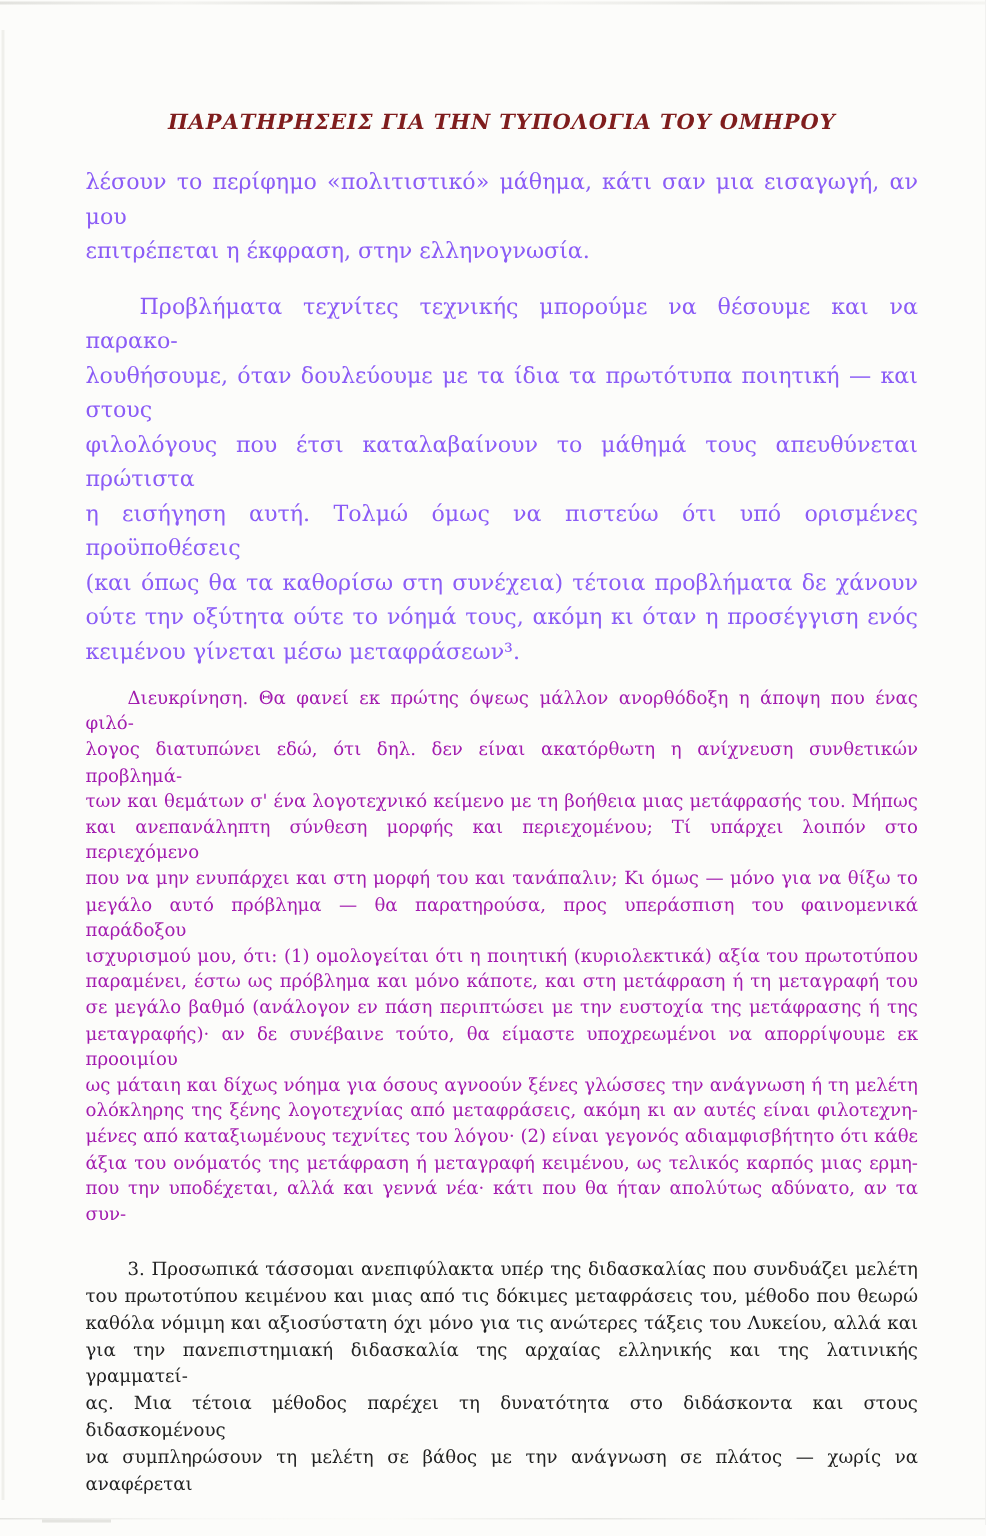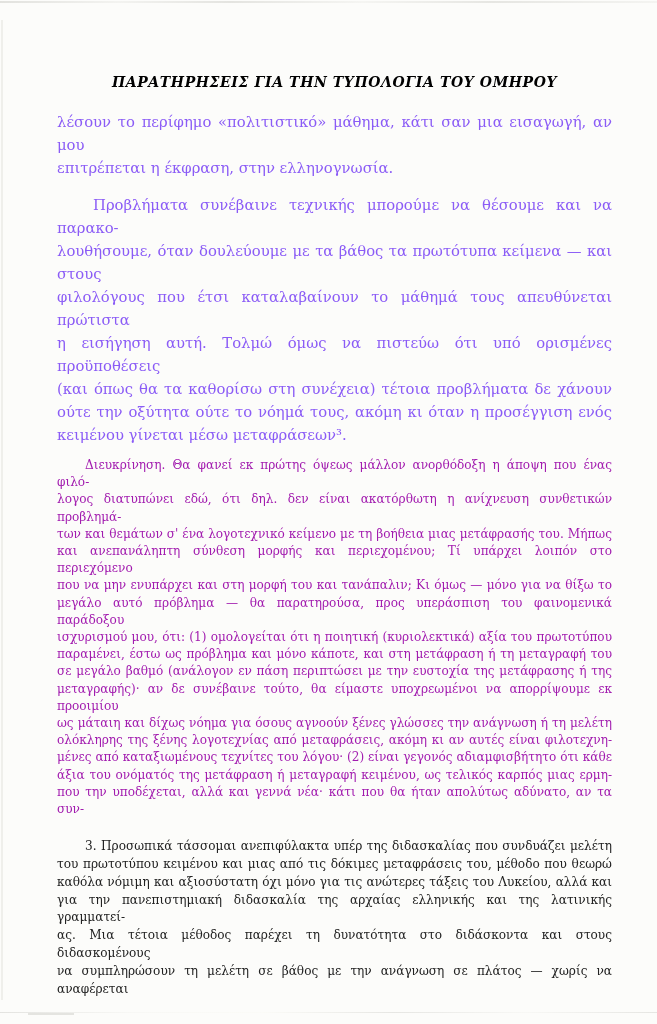--- a/index.html
+++ b/index.html
@@ -44,21 +44,21 @@
     width: 46px; height: 2px;
     background: #d3d3cf;
     opacity: 0.6;
   }
   .running-head {
     text-align: center;
     font-style: italic;
     font-weight: bold;
     font-size: 14px;
     letter-spacing: 0.6px;
-    color: #000000;
+    color: #7f1d1d;
     white-space: nowrap;
   }
   .para { margin: 0; }
   .main-text {
     font-size: 14.8px;
     line-height: 23px;
     color: #8b5cf6;
   }
   .p1 { margin-top: 20px; }
   .p2 { margin-top: 14px; }
@@ -89,22 +89,22 @@
   <div class="scan-edge-left"></div>
 
   <div class="running-head">ΠΑΡΑΤΗΡΗΣΕΙΣ ΓΙΑ ΤΗΝ ΤΥΠΟΛΟΓΙΑ ΤΟΥ ΟΜΗΡΟΥ</div>
 
   <div class="para main-text p1">
       <div class="ln">λέσουν το περίφημο «πολιτιστικό» μάθημα, κάτι σαν μια εισαγωγή, αν μου</div>
       <div class="ln">επιτρέπεται η έκφραση, στην ελληνογνωσία.</div>
     </div>
 
   <div class="para main-text p2 indent-main">
-      <div class="ln">Προβλήματα συνέβαινε τεχνικής μπορούμε να θέσουμε και να παρακο-</div>
-      <div class="ln">λουθήσουμε, όταν δουλεύουμε με τα βάθος τα πρωτότυπα κείμενα — και στους</div>
+      <div class="ln">Προβλήματα τεχνίτες τεχνικής μπορούμε να θέσουμε και να παρακο-</div>
+      <div class="ln">λουθήσουμε, όταν δουλεύουμε με τα ίδια τα πρωτότυπα ποιητική — και στους</div>
       <div class="ln">φιλολόγους που έτσι καταλαβαίνουν το μάθημά τους απευθύνεται πρώτιστα</div>
       <div class="ln">η εισήγηση αυτή. Τολμώ όμως να πιστεύω ότι υπό ορισμένες προϋποθέσεις</div>
       <div class="ln">(και όπως θα τα καθορίσω στη συνέχεια) τέτοια προβλήματα δε χάνουν</div>
       <div class="ln">ούτε την οξύτητα ούτε το νόημά τους, ακόμη κι όταν η προσέγγιση ενός</div>
       <div class="ln">κειμένου γίνεται μέσω μεταφράσεων³.</div>
     </div>
 
   <div class="para fn-text f1 indent-fn">
       <div class="ln">Διευκρίνηση. Θα φανεί εκ πρώτης όψεως μάλλον ανορθόδοξη η άποψη που ένας φιλό-</div>
       <div class="ln">λογος διατυπώνει εδώ, ότι δηλ. δεν είναι ακατόρθωτη η ανίχνευση συνθετικών προβλημά-</div>

